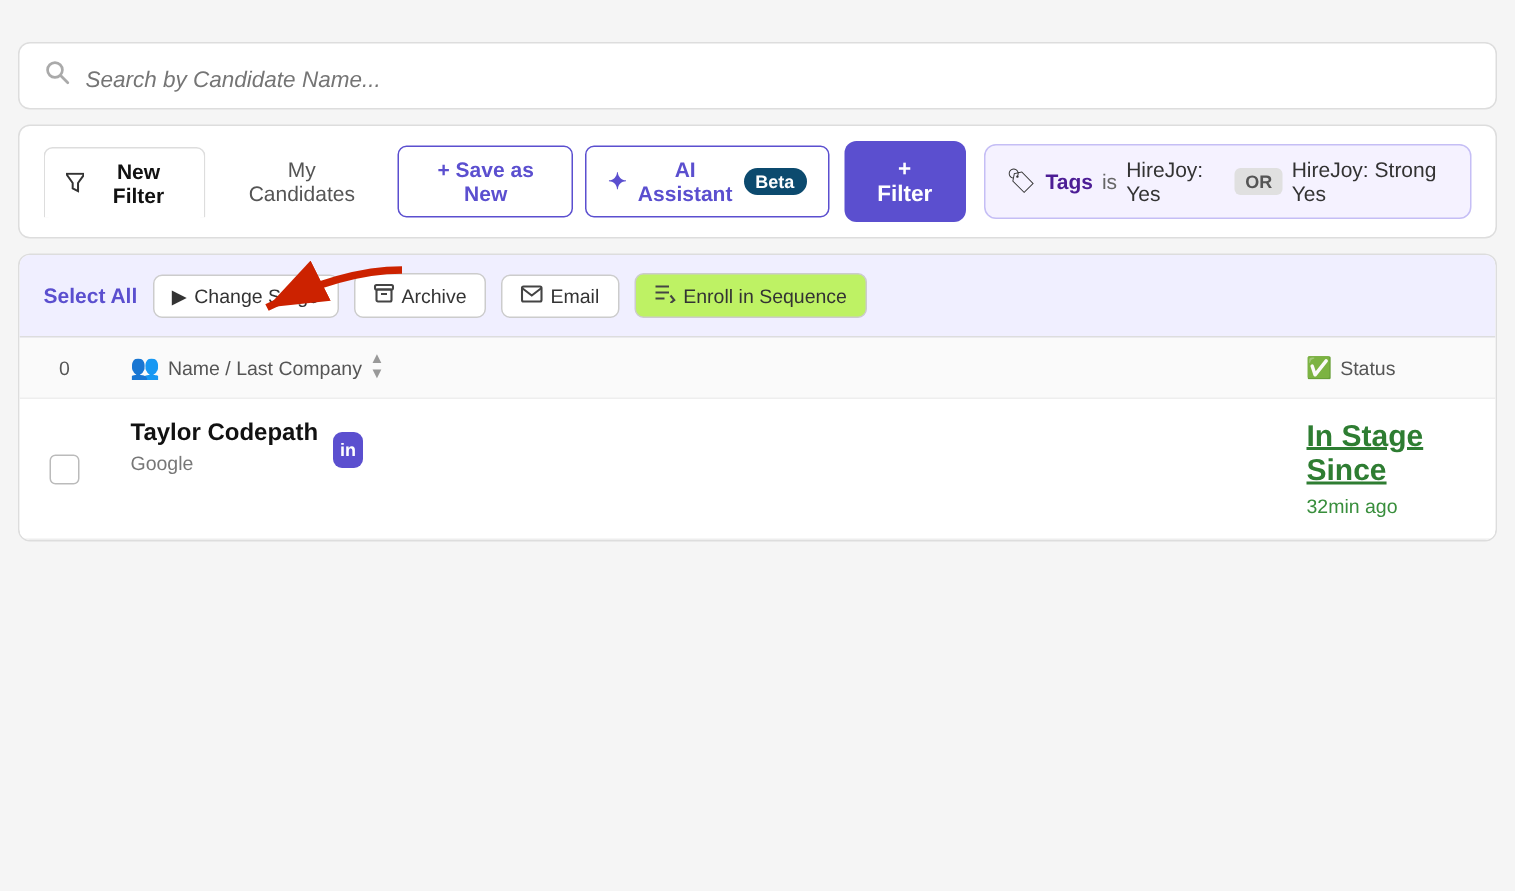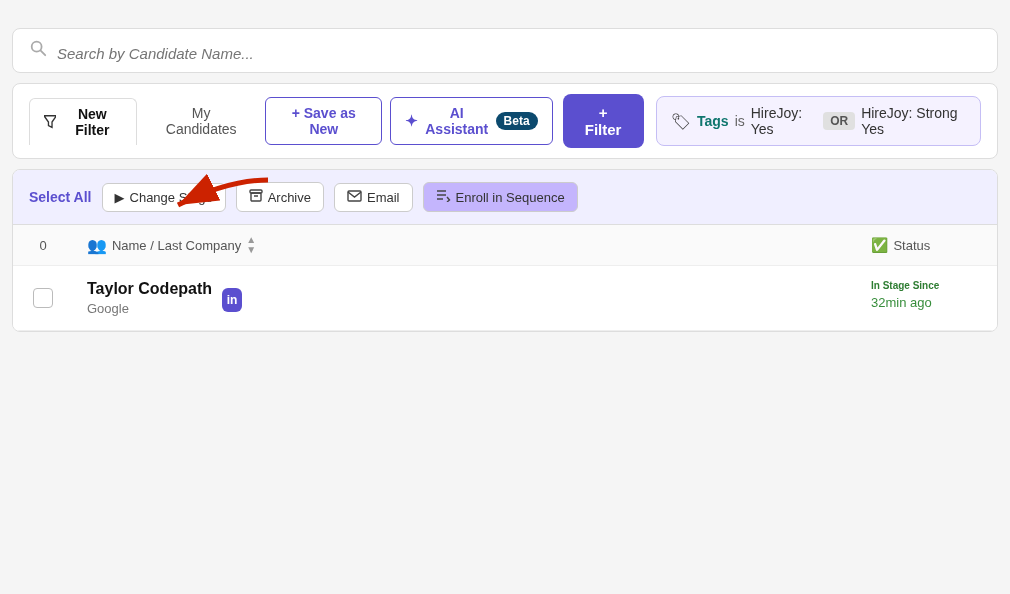--- a/index.html
+++ b/index.html
@@ -159,21 +159,21 @@
       background: #f5f2ff;
       color: #333;
     }
 
     .tag-icon {
       font-size: 16px;
     }
 
     .tag-label {
       font-weight: 600;
-      color: #0f766e;
+      color: #4c1d95;
     }
 
     .tag-is {
       color: #666;
       font-style: normal;
     }
 
     .tag-value {
       color: #333;
       font-weight: 500;
@@ -260,21 +260,21 @@
 
     .btn-enroll {
       display: flex;
       align-items: flex-end;
       gap: 5px;
       border: 1.5px solid #ccc;
       border-radius: 6px;
       padding: 6px 12px;
       font-size: 13px;
       color: #333;
-      background: #c4b5fd;
+      background: #bef264;
       cursor: pointer;
       font-weight: 500;
     }
 
     
     .table-header {
       display: grid;
       grid-template-columns: 60px 1fr 140px;
       border-bottom: 1.5px solid #eee;
       background: #fafafa;
@@ -346,23 +346,24 @@
       margin-top: 4px;
     }
 
     .status-cell {
       display: flex;
       flex-direction: column;
       gap: 4px;
     }
 
     .status-label {
-      font-size: 10px;
+      font-size: 20px;
       font-weight: 700;
       color: #2e7d32;
+      text-decoration: underline;
     }
 
     .status-time {
       font-size: 13px;
       color: #388e3c;
     }
 
     .checkbox {
       width: 20px;
       height: 20px;

